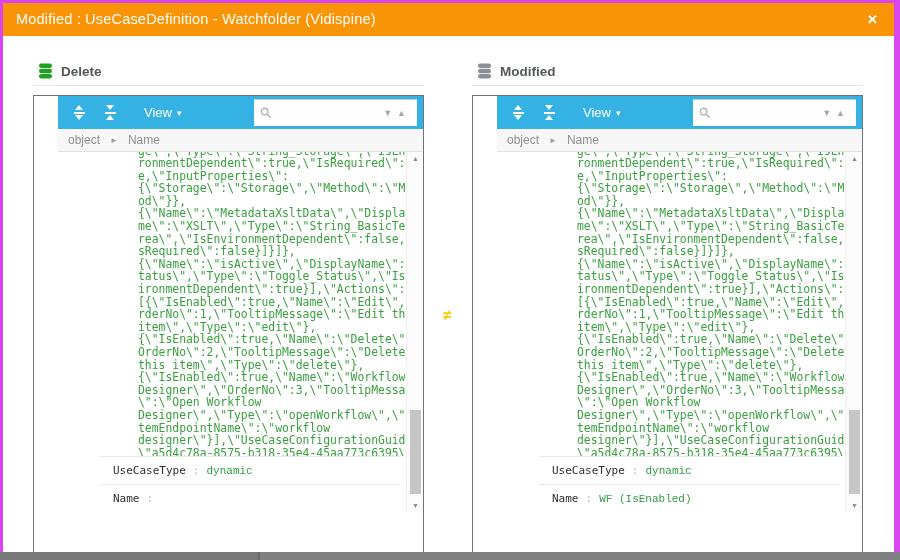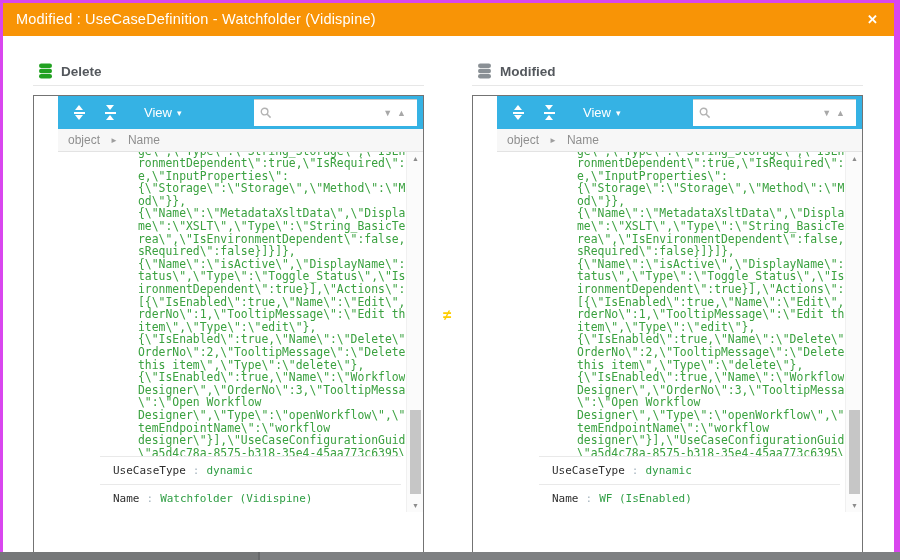--- a/index.html
+++ b/index.html
@@ -48,21 +48,21 @@
   .panel-body { position:relative; height:360px; background:#fff; overflow:hidden; }
   .json-view { height:304px; overflow:hidden; margin-right:18px; }
   .json-view pre { margin-top:-7.5px; margin-left:80px;
                    font-family:"DejaVu Sans Mono", monospace;
                    font-size:11.4px; line-height:12.6px; color:#3aa13f; white-space:pre; }
   .sep { border-top:1px solid #e9e9e9; margin:0 22px 0 42px; }
   .field-row { height:27px; display:flex; align-items:center; padding-left:55px;
                font-family:"DejaVu Sans Mono", monospace; font-size:11px; }
   .fname { color:#2f2f2f; }
   .fcolon { color:#a8b6c0; padding:0 7px; }
-  .fval { color:#2f9e44; }
+  .fval { color:#2f9e44;font-family:Liberation Mono, monospace; }
 
   .vscroll { position:absolute; right:0; top:0; width:17px; height:360px; background:#fbfbfb;
              border-left:1px solid #f0f0f0; }
   .vs-arrow { position:absolute; left:0; width:17px; text-align:center; font-size:7px; color:#8c8c8c; cursor:pointer; }
   .vs-up { top:3px; } .vs-down { bottom:3px; }
   .vs-thumb { position:absolute; left:3px; top:258px; width:11px; height:84px; background:#c6c6c6; cursor:pointer; }
 
   .diff-symbol { position:absolute; left:440px; top:303px; color:#fecd00; font-size:15px; font-weight:bold; }
 
   .db-icon { display:inline-block; }
@@ -152,21 +152,20 @@
           <div class="sep"></div>
           <div class="field-row">
             <span class="fname">UseCaseType</span>
             <span class="fcolon">:</span>
             <span class="fval">dynamic</span>
           </div>
           <div class="sep"></div>
           <div class="field-row">
             <span class="fname">Name</span>
             <span class="fcolon">:</span>
-            <span class="fval">Watchfolder (Vidispine)</span>
           </div>
 
           <div class="vscroll">
             <div class="vs-arrow vs-up">▲</div>
             <div class="vs-thumb"></div>
             <div class="vs-arrow vs-down">▼</div>
           </div>
         </div>
       </div>
     </div>

